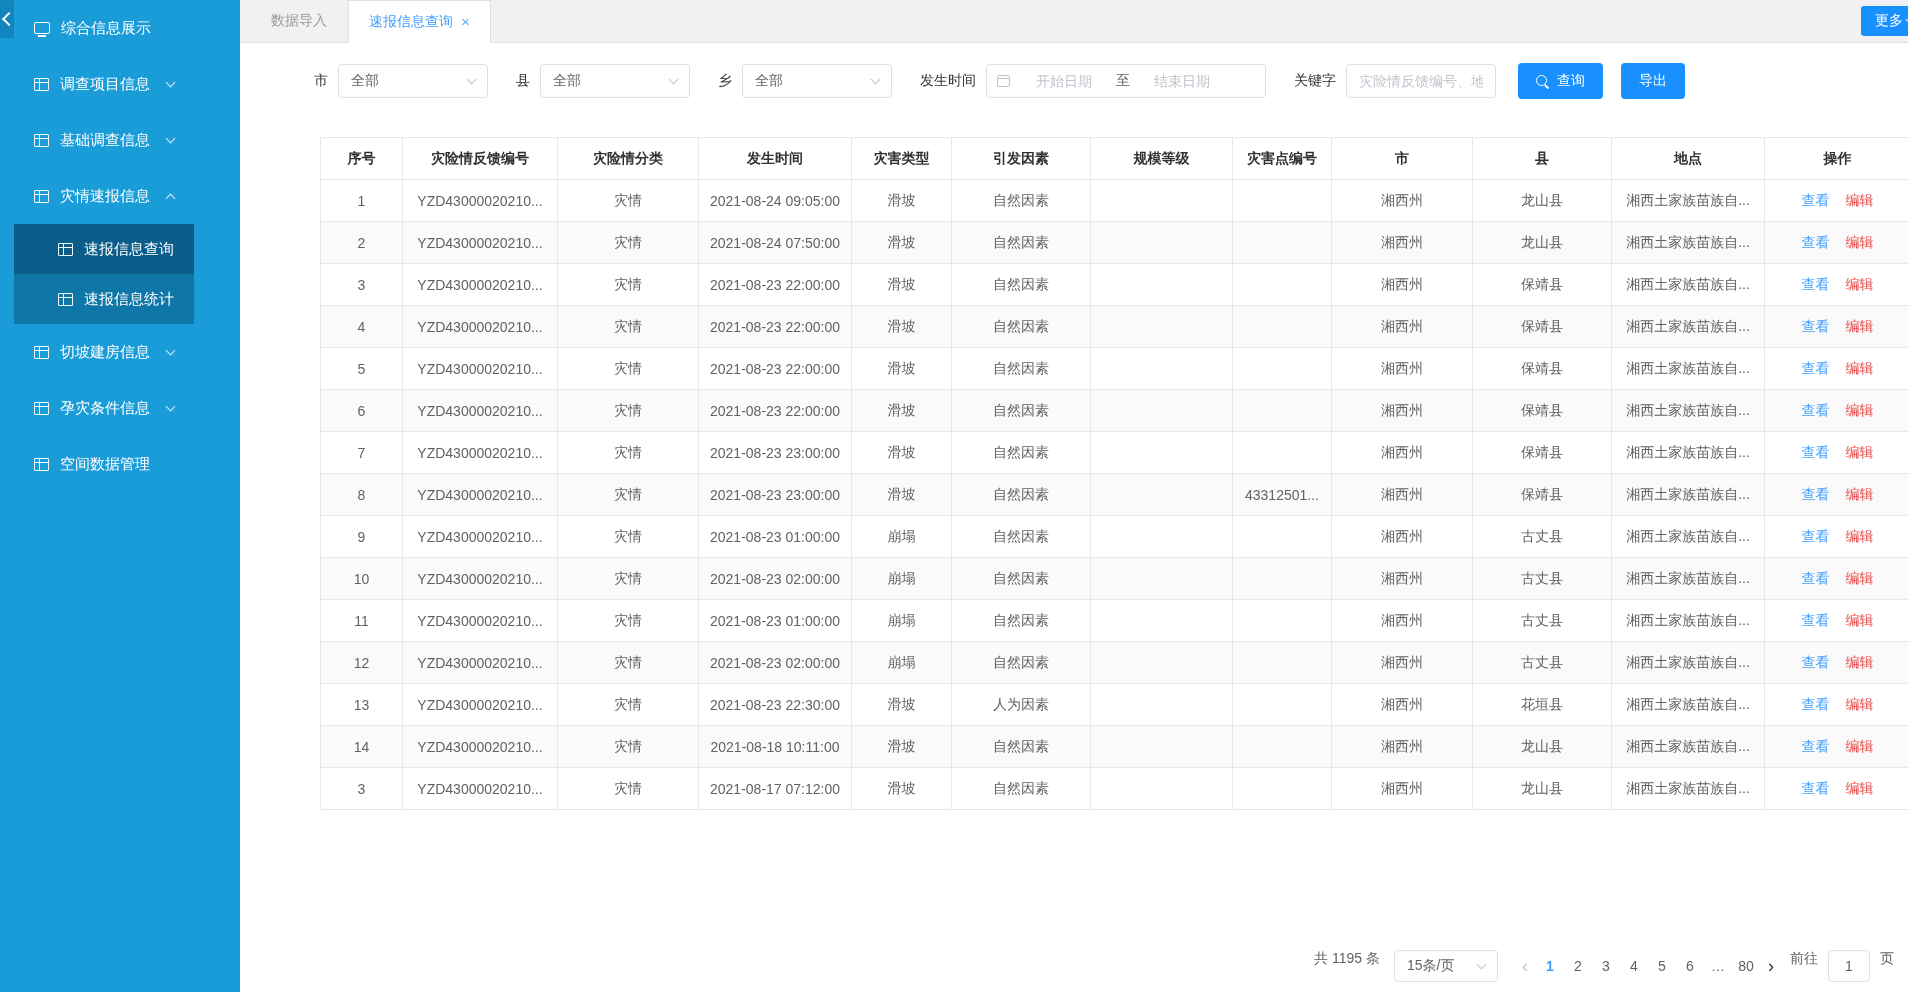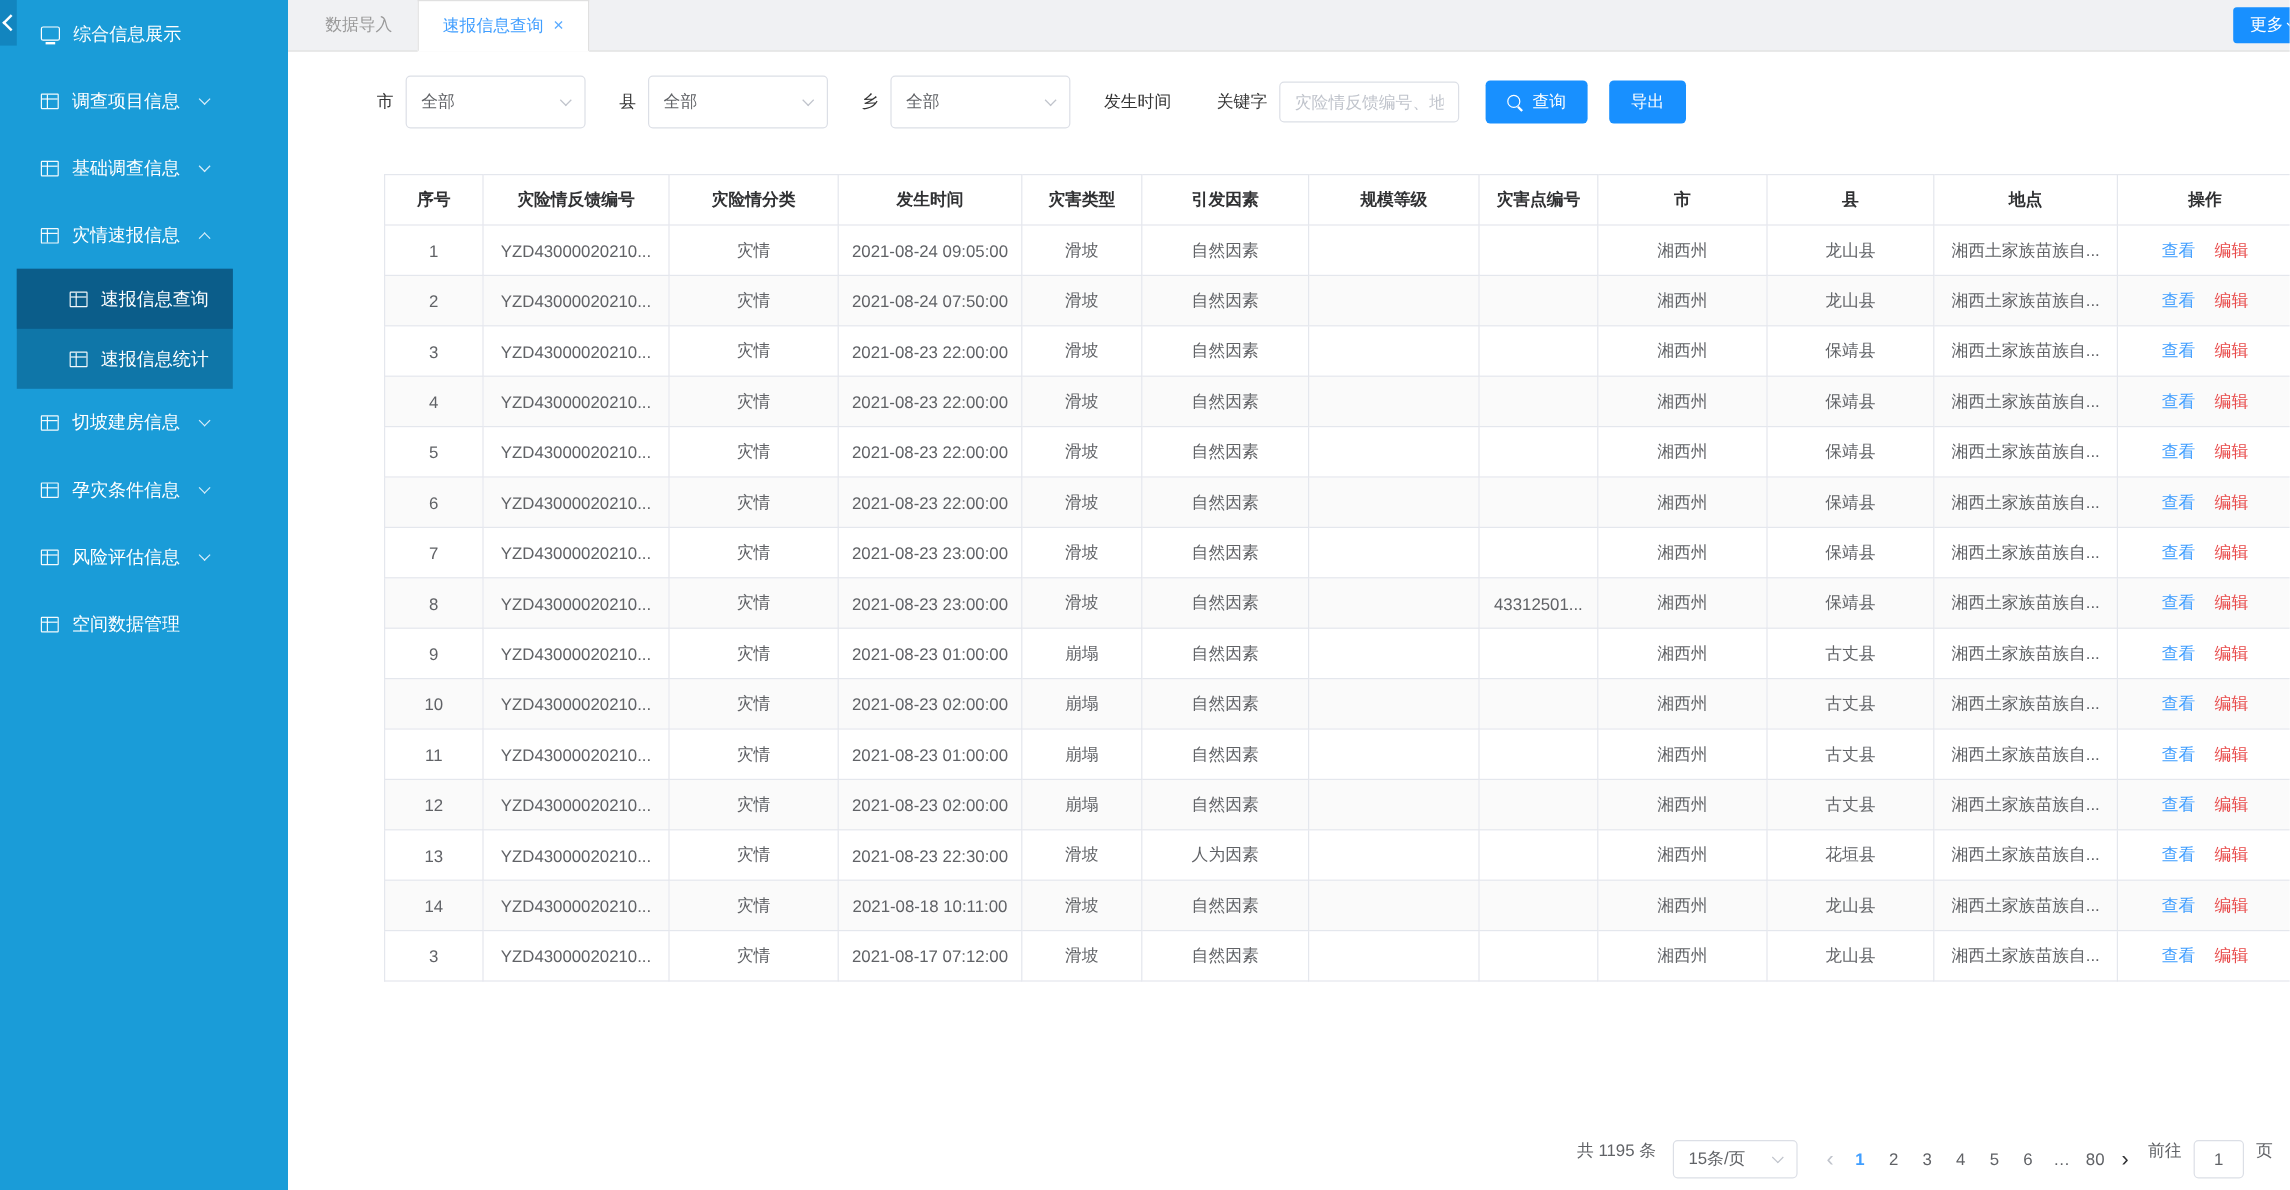--- a/index.html
+++ b/index.html
@@ -32,21 +32,21 @@
   .tab { display:flex; align-items:center; gap:8px; padding:0 20px; font-size:14px; color:#999; cursor:pointer; border:1px solid transparent; }
   .tab.active { background:#fff; color:#409eff; border:1px solid #e0e0e0; border-bottom-color:#fff; margin-bottom:-1px; }
   .tab-close { font-size:15px; line-height:1; opacity:.85; cursor:pointer; }
   .more-btn { margin-left:auto; align-self:center; margin-right:12px; height:30px; padding:0 14px; background:#1890ff; color:#fff; border:none; border-radius:3px; font-size:14px; display:flex; align-items:center; gap:4px; cursor:pointer; font-family:inherit; }
   .chev-dn-white { width:7px; height:7px; border-right:1.5px solid #fff; border-bottom:1.5px solid #fff; transform:rotate(45deg); margin-top:-3px; }
 
   
   .filterbar { display:flex; align-items:center; padding:20px 20px 0 74px; }
   .fgroup { display:flex; align-items:center; margin-right:28px; }
   .fl-label { font-size:14px; color:#333; margin-right:10px; white-space:nowrap; }
-  .select { height:44px; border:1px solid #dcdfe6; border-radius:4px; background:#fff; display:flex; align-items:center; justify-content:space-between; padding:0 12px; font-size:14px; color:#606266; cursor:pointer; }
+  .select { height:34px; border:1px solid #dcdfe6; border-radius:4px; background:#fff; display:flex; align-items:center; justify-content:space-between; padding:0 12px; font-size:14px; color:#606266; cursor:pointer; }
   .select .sel-text { color:#606266; }
   .sel-chev { width:7px; height:7px; border-right:1.5px solid #c0c4cc; border-bottom:1.5px solid #c0c4cc; transform:rotate(45deg); margin-top:-4px; margin-left:10px; flex-shrink:0; }
   .w150 { width:150px; }
   .date-range { width:280px; height:34px; border:1px solid #dcdfe6; border-radius:4px; background:#fff; display:flex; align-items:center; padding:0 10px; cursor:pointer; }
   .icon-cal { display:inline-block; width:13px; height:12px; border:1.4px solid #c0c4cc; border-radius:2px; position:relative; margin-right:8px; flex-shrink:0; }
   .icon-cal::before { content:''; position:absolute; top:2px; left:0; right:0; border-top:1.4px solid #c0c4cc; }
   .date-input { border:none; outline:none; width:92px; font-size:14px; color:#606266; text-align:center; font-family:inherit; background:transparent; }
   .date-input::placeholder, .keyword-input::placeholder { color:#c0c4cc; }
   .to-label { font-size:14px; color:#606266; padding:0 6px; }
   .keyword-input { width:150px; height:34px; border:1px solid #dcdfe6; border-radius:4px; padding:0 12px; font-size:14px; color:#606266; outline:none; font-family:inherit; }
@@ -128,25 +128,20 @@
           <span class="mi-label">切坡建房信息</span>
           <span class="chev"></span>
         </div>
         <div class="menu-item">
           <span class="mi-icon icon-grid"></span>
           <span class="mi-label">孕灾条件信息</span>
           <span class="chev"></span>
         </div>
         <div class="menu-item">
           <span class="mi-icon icon-grid"></span>
-          <span class="mi-label">风险评估信息</span>
-          <span class="chev"></span>
-        </div>
-        <div class="menu-item">
-          <span class="mi-icon icon-grid"></span>
           <span class="mi-label">空间数据管理</span>
         </div>
       </nav>
   </aside>
 
   <div class="main">
 
     <div class="tabbar">
       <div id="tabs" style="display:flex; align-items:stretch;">
           <div class="tab">
@@ -180,20 +175,26 @@
       </div>
       <div class="fgroup">
         <span class="fl-label">乡</span>
         <div class="select w150">
           <span class="sel-text">全部</span>
           <span class="sel-chev"></span>
         </div>
       </div>
       <div class="fgroup">
         <span class="fl-label">发生时间</span>
+        <div class="date-range">
+          <span class="icon-cal"></span>
+          <input class="date-input" placeholder="开始日期" style="">
+          <span class="to-label">至</span>
+          <input class="date-input" placeholder="结束日期" style="">
+        </div>
       </div>
       <div class="fgroup">
         <span class="fl-label">关键字</span>
         <input class="keyword-input" placeholder="灾险情反馈编号、地..." style="">
       </div>
       <button class="btn-primary btn-query">
         <span class="icon-search"></span>
         <span>查询</span>
       </button>
       <button class="btn-primary btn-export">

